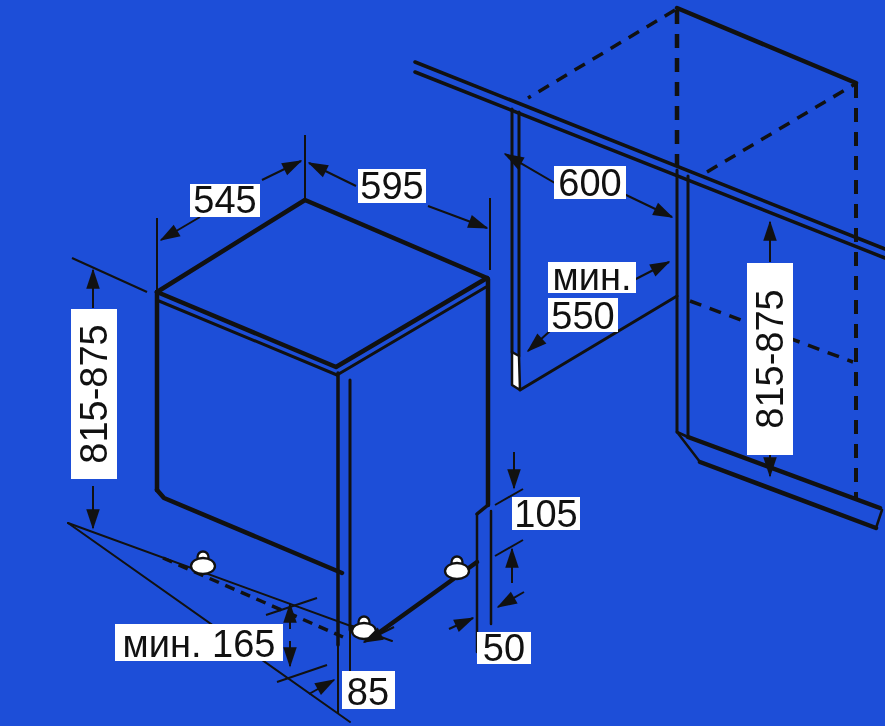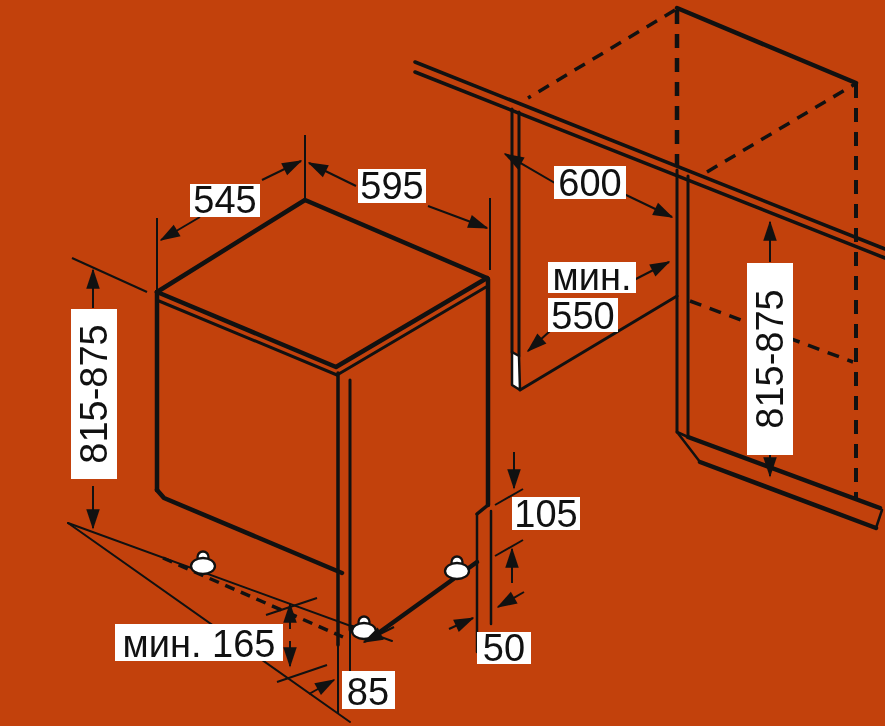--- a/index.html
+++ b/index.html
@@ -1,17 +1,17 @@
 <!DOCTYPE html>
 <html><head>
 <meta charset="utf-8">
 <style>
   html,body{margin:0;padding:0;background:#ffffff;}
   .stage{
-    width:885px;height:726px;background:#c2410c;position:relative;overflow:hidden;
+    width:885px;height:726px;background:#1d4ed8;position:relative;overflow:hidden;
     font-family:"Liberation Sans",sans-serif;
   }
   svg{display:block;}
   .thick{stroke:#111;stroke-width:4.5;fill:none;stroke-linecap:round;stroke-linejoin:round;}
   .med{stroke:#111;stroke-width:3;fill:none;stroke-linecap:round;}
   .med2{stroke:#111;stroke-width:3.5;fill:none;stroke-linecap:round;}
   .thin{stroke:#111;stroke-width:2;fill:none;stroke-linecap:round;}
   .thin25{stroke:#111;stroke-width:2.5;fill:none;stroke-linecap:round;}
   .dashA{stroke:#111;stroke-width:4.5;fill:none;stroke-dasharray:14 10;}
   .dashB{stroke:#111;stroke-width:4;fill:none;stroke-dasharray:14 10;}

